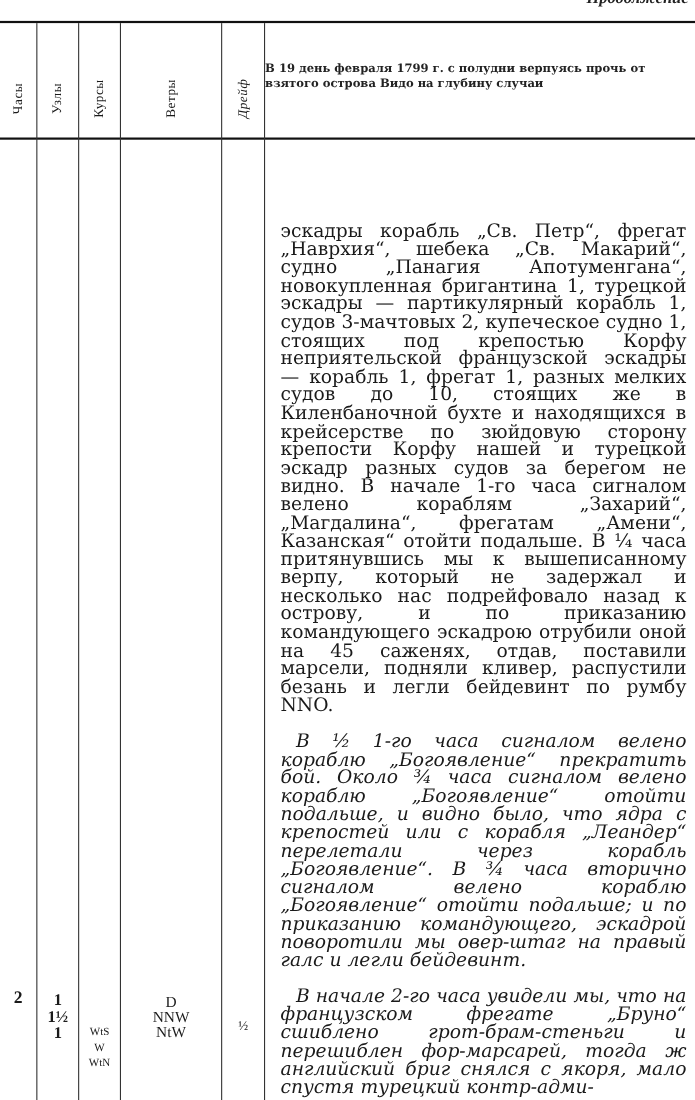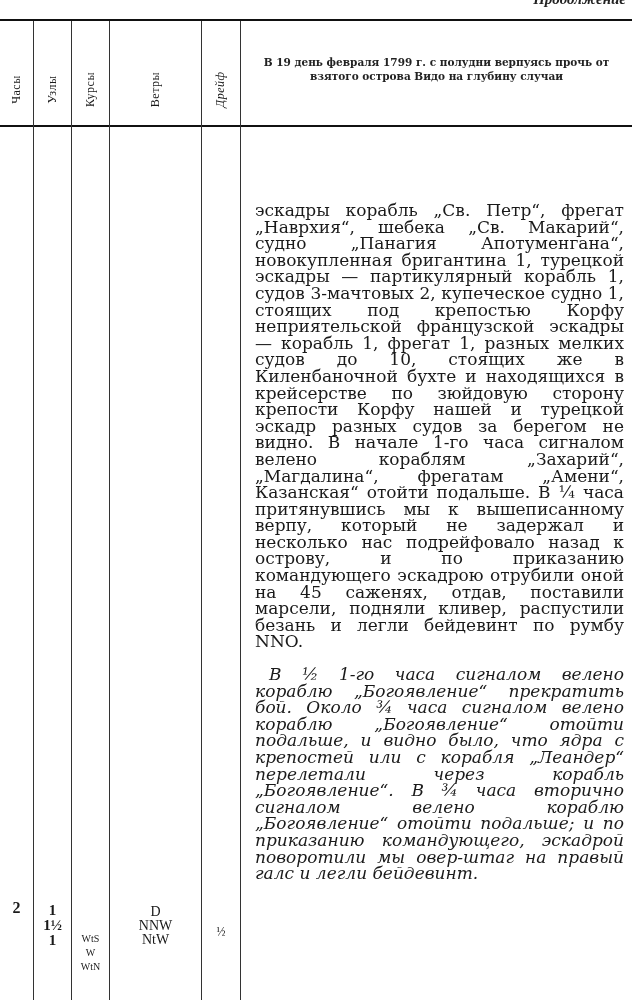--- a/index.html
+++ b/index.html
@@ -19,21 +19,21 @@
       position: absolute; top: 21px; height: 104px;
       display: flex; align-items: flex-end; justify-content: center;
     }
     .vert {
       transform: rotate(-90deg); transform-origin: center;
       white-space: nowrap; font-family: "Liberation Serif", serif; font-size: 12px;
       letter-spacing: 0.5px; margin-bottom: 28px;
     }
     .hdr-title {
       position: absolute; left: 241px; top: 55px; width: 391px;
-      text-align: center; font-family: "DejaVu Serif", serif; font-size: 10.5px; line-height: 14px;
+      text-align: left; font-family: "DejaVu Serif", serif; font-size: 10.5px; line-height: 14px;
       font-weight: bold; color: #222;
     }
     .body-text {
       position: absolute; left: 255px; top: 158px; width: 369px;
       font-family: "DejaVu Serif", serif; font-size: 17px; line-height: 16.6px;
       text-align: justify; hyphens: manual; margin-top: 44px;
     }
     .body-text p { margin: 0 0 16px 0; }
     .body-text p.indent { text-indent: 14px; font-style: italic; }
     .row-cell {
@@ -69,20 +69,21 @@
   <span class="vert">Ветры</span>
 </div>
 <div class="hdr-cell" style="left:202px;width:38px">
   <span class="vert" style="font-style:italic">Дрейф</span>
 </div>
 <div class="hdr-title">В 19 день февраля 1799 г. с полудни верпуясь прочь от взятого острова Видо на глубину случаи</div>
 
 <div class="body-text">
   <p>эскадры корабль „Св. Петр“, фрегат „Наврхия“, шебека „Св. Макарий“, судно „Панагия Апотуменгана“, новокупленная бригантина 1, турецкой эскадры — партикулярный корабль 1, судов 3-мачтовых 2, купеческое судно 1, стоящих под крепостью Корфу неприятельской французской эскадры — корабль 1, фрегат 1, разных мелких судов до 10, стоящих же в Киленбаночной бухте и находящихся в крейсерстве по зюйдовую сторону крепости Корфу нашей и турецкой эскадр разных судов за берегом не видно. В начале 1-го часа сигналом велено кораблям „Захарий“, „Магдалина“, фрегатам „Амени“, Казанская“ отойти подальше. В ¼ часа притянувшись мы к вышеписанному верпу, который не задержал и несколько нас подрейфовало назад к острову, и по приказанию командующего эскадрою отрубили оной на 45 саженях, отдав, поставили марсели, подняли кливер, распустили безань и легли бейдевинт по румбу NNO.</p>
   <p class="indent">В ½ 1-го часа сигналом велено кораблю „Богоявление“ прекратить бой. Около ¾ часа сигналом велено кораблю „Богоявление“ отойти подальше, и видно было, что ядра с крепостей или с корабля „Леандер“ перелетали через корабль „Богоявление“. В ¾ часа вторично сигналом велено кораблю „Богоявление“ отойти подальше; и по приказанию командующего, эскадрой поворотили мы овер-штаг на правый галс и легли бейдевинт.</p>
+  <p class="indent">В начале 2-го часа увидели мы, что на французском фрегате „Бруно“ сшиблено грот-брам-стеньги и перешиблен фор-марсарей, тогда ж английский бриг снялся с якоря, мало спустя турецкий контр-адми-</p>
 </div>
 
 <div class="row-cell" style="left:0;width:33px;top:900px;font-size:16px;font-weight:bold">2</div>
 <div class="row-cell" style="left:34px;width:37px;top:903px;font-size:15px;font-weight:bold">
   <div>1</div>
   <div>1½</div>
   <div>1</div>
 </div>
 <div class="row-cell" style="left:72px;width:37px;top:932px;font-size:10px;line-height:14px">
   <div>WtS</div>

